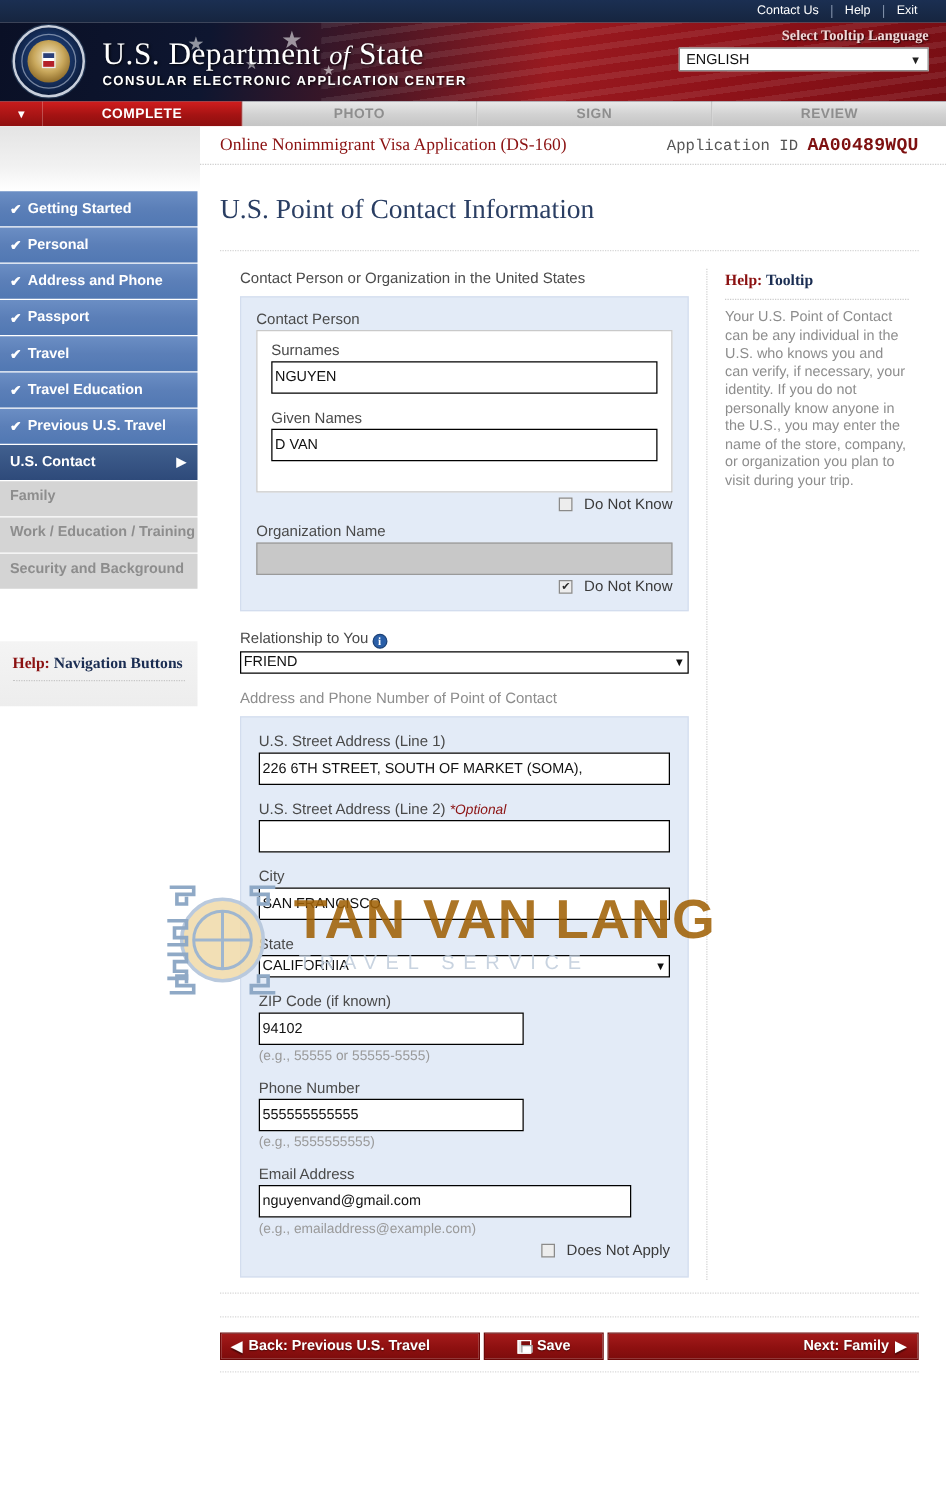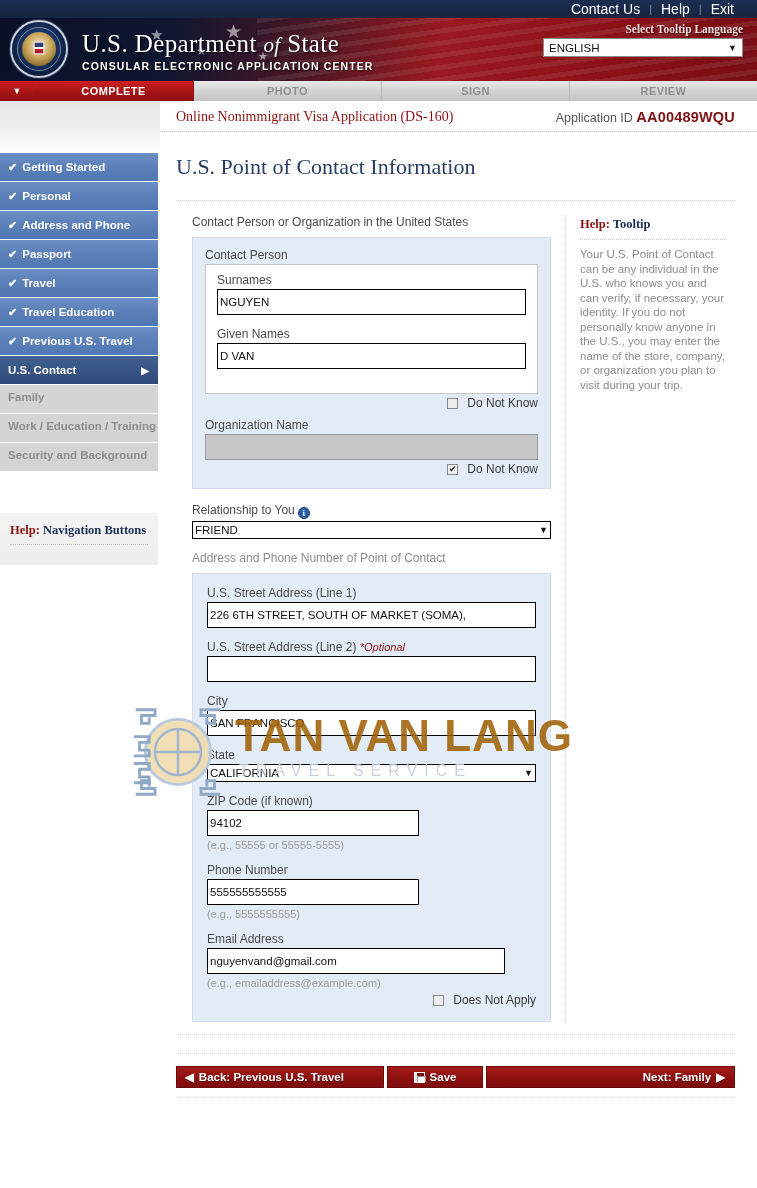--- a/index.html
+++ b/index.html
@@ -15,21 +15,21 @@
   }
 
   
   .topbar{
     height:18px; width:100%;
     background:linear-gradient(180deg,#1b2f52 0%,#16253f 100%);
     display:flex; align-items:center; justify-content:flex-end;
     padding-right:14px;
   }
   .topbar a{
-    color:#ffffff; font-size:14px; text-decoration:none;
+    color:#ffffff; font-size:10px; text-decoration:none;
     padding:0 9px; line-height:18px; white-space:nowrap;
   }
   .topbar .sep{ color:#7d8da6; font-size:11px; }
 
   
   .banner{
     position:relative; height:63px; width:100%; overflow:hidden;
     background:#0d1730;
   }
   .banner .flagwash{
@@ -166,21 +166,21 @@
   .maincol{ flex:1; position:relative; background:#fff; }
   .apphead{
     display:flex; align-items:center; justify-content:space-between;
     padding:8px 22px 6px 16px;
     border-bottom:1px dotted #cfcfcf;
   }
   .apphead .t1{
     font-family:"Liberation Serif", serif; font-size:14px; color:#8b1111;
   }
   .apphead .t2{
-    font-family:Liberation Sans, sans-serif; font-size:12.5px; color:#555;
+    font-family:Liberation Mono, monospace; font-size:12.5px; color:#555;
   }
   .apphead .t2 b{ color:#7d1010; font-size:14.5px; letter-spacing:.2px; }
 
   h1.pagetitle{
     font-family:"Liberation Serif", serif;
     font-size:22px; font-weight:normal; color:#2a3e63;
     margin:22px 0 20px 16px;
   }
 
   .formwrap{

